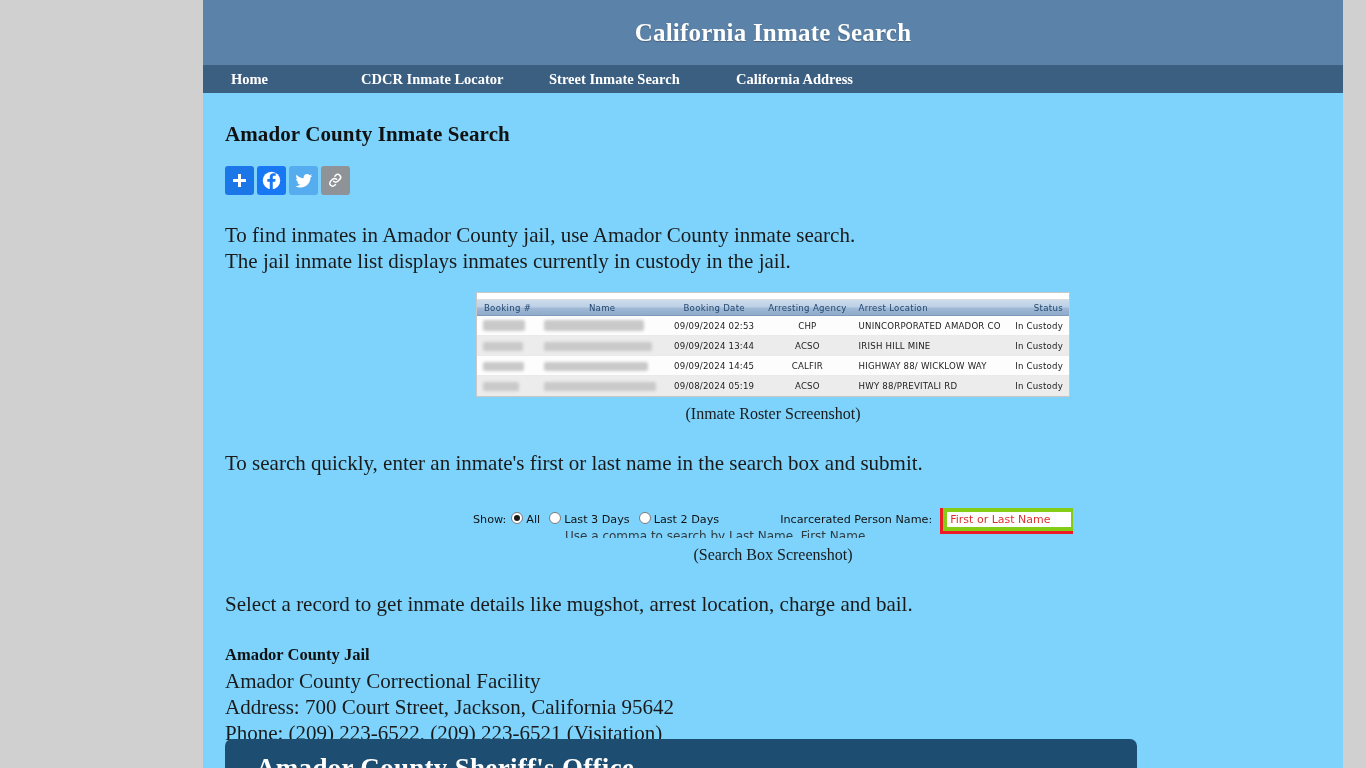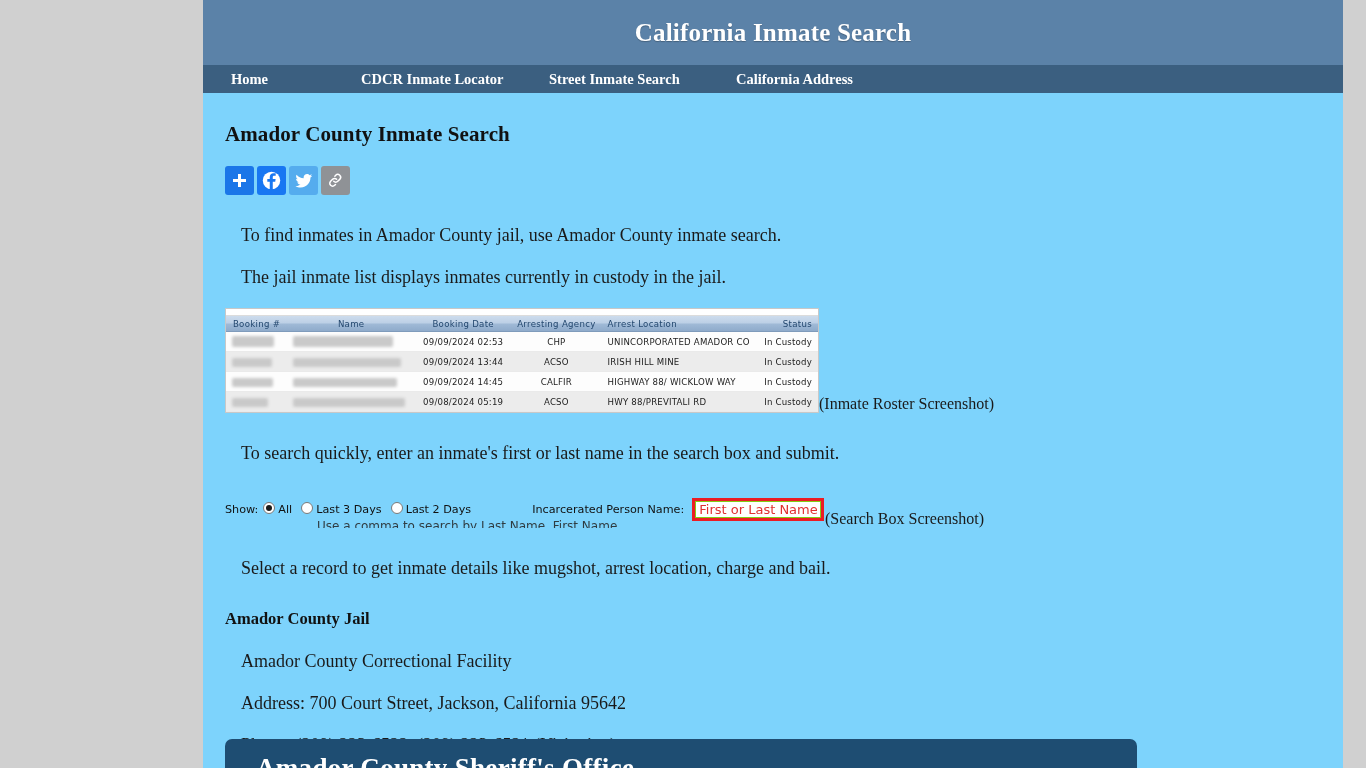--- a/index.html
+++ b/index.html
@@ -86,34 +86,34 @@
     margin-right: 3px;
   }
   .share-btn.addthis { background: #1b76e8; }
   .share-btn.facebook { background: #1877f2; }
   .share-btn.twitter { background: #55acee; }
   .share-btn.link { background: #8f9296; }
   .share-btn svg { display: block; }
 
   
   .para {
-    font-size: 18px;
+    font-size: 21px;
     color: #1a1a1a;
-    margin: 16px;
+    margin: 0;
     line-height: 26px;
   }
   .para-block { margin-top: 27px; }
   .para-block2 { margin-top: 27px; }
 
   
   .shot-wrap {
     margin-top: 18px;
     display: flex;
-    flex-direction: row;
-    align-items: flex-end;
+    flex-direction: column;
+    align-items: center;
   }
   .roster-shot {
     width: 594px;
     border: 1px solid #c8c8c8;
     box-sizing: border-box;
     background: #fff;
     overflow: hidden;
     position: relative;
   }
   .roster-topcut {
@@ -211,23 +211,23 @@
   .ss-name-label { margin-left: 52px; margin-right: 8px; }
   .ss-input-frame {
     border: 3px solid #ec1c24;
     padding: 0;
     display: inline-block;
     line-height: 0;
   }
   .ss-input {
     width: 118px;
     height: 15px;
-    border: 1px solid #84cc16;
+    border: 4px solid #84cc16;
     background: #fff;
-    font-size: 13px;
+    font-size: 11px;
     color: #e03030;
     font-family: "DejaVu Sans", "Liberation Sans", sans-serif;
     padding: 0 3px;
     line-height: 15px;
     box-sizing: content-box;
     outline: none;
   }
   .ss-input::placeholder { color: #e03030; opacity: 1; }
   .ss-cut {
     position: absolute;

